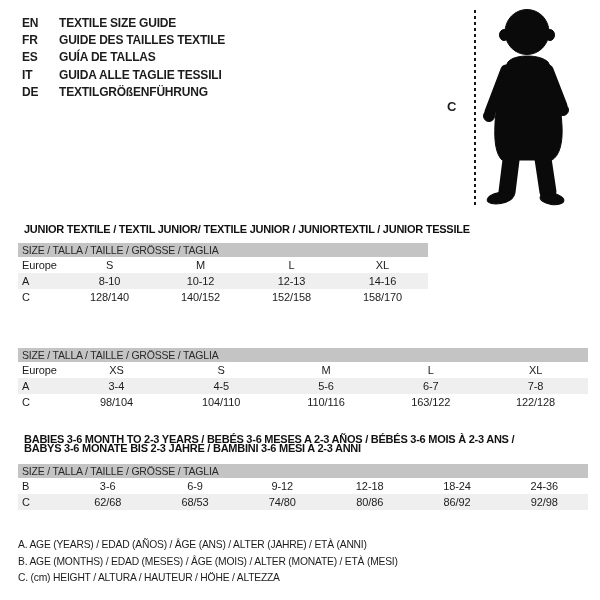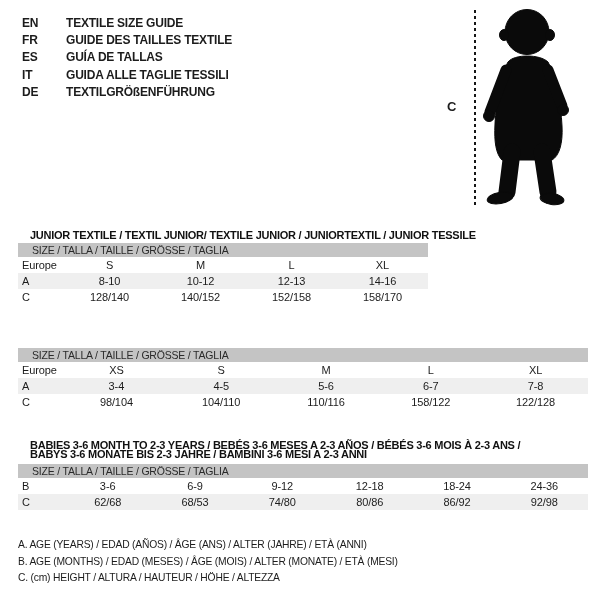--- a/index.html
+++ b/index.html
@@ -5,39 +5,39 @@
   html, body { margin: 0; padding: 0; background: #ffffff; }
   * { box-sizing: border-box; }
   .page {
     position: relative; width: 600px; height: 600px; background: #ffffff;
     font-family: "Liberation Sans", sans-serif; color: #1c1c1c; overflow: hidden;
   }
 
   
   .lang-block { position: absolute; left: 22px; top: 14px; }
   .lang-row { display: flex; height: 17.4px; align-items: center;
-              font-size: 12px; font-weight: bold; letter-spacing: -0.2px; gap: 7px; }
+              font-size: 12px; font-weight: bold; letter-spacing: -0.2px; }
   .lang-code { width: 37px; flex: 0 0 37px; }
 
   
   .measure-line { position: absolute; left: 474px; top: 10px; width: 2px; height: 198px;
     background: repeating-linear-gradient(to bottom, #161616 0 3px, transparent 3px 6px); }
   .measure-label { position: absolute; left: 447px; top: 99px;
     font-size: 13px; font-weight: bold; }
   .toddler { position: absolute; left: 482px; top: 8px; width: 90px; height: 200px; }
   .toddler * { fill: #0a0a0a; stroke: #0a0a0a; }
   .toddler .limb { fill: none; stroke-linecap: round; }
 
   
-  .tbl-title { position: absolute; left: 18px; margin: 12px; font-size: 11px; line-height: 12px;
+  .tbl-title { position: absolute; left: 18px; margin: 6px; font-size: 11px; line-height: 12px;
     font-weight: bold; letter-spacing: -0.25px; white-space: nowrap; color: #111; }
   .tbl { position: absolute; left: 18px; }
   .t1 { width: 410px; } .t2, .t3 { width: 570px; }
   .bar { height: 14px; background: #c4c4c4; display: flex; align-items: center;
-    padding-left: 14px; font-size: 10.5px; letter-spacing: -0.2px; color: #2a2a2a; }
+    padding-left: 4px; font-size: 10.5px; letter-spacing: -0.2px; color: #2a2a2a; }
   .row { display: grid; height: 16px; align-items: center; font-size: 11px;
     letter-spacing: -0.1px; }
   .cols4 { grid-template-columns: 46px repeat(4, 1fr); }
   .cols5 { grid-template-columns: 46px repeat(5, 1fr); }
   .cols6 { grid-template-columns: 46px repeat(6, 1fr); }
   .row .lbl { text-align: left; padding-left: 4px; }
   .row .c { text-align: center; }
   .stripe { background: #efefef; }
 
   
@@ -136,21 +136,21 @@
       <span class="c">4-5</span>
       <span class="c">5-6</span>
       <span class="c">6-7</span>
       <span class="c">7-8</span>
     </div>
     <div class="row cols5">
       <span class="lbl">C</span>
       <span class="c">98/104</span>
       <span class="c">104/110</span>
       <span class="c">110/116</span>
-      <span class="c">158/122</span>
+      <span class="c">163/122</span>
       <span class="c">122/128</span>
     </div>
   </div>
 
   <h2 class="tbl-title" style="top:427px">BABIES 3-6 MONTH TO 2-3 YEARS / BEBÉS 3-6 MESES A 2-3 AÑOS / BÉBÉS 3-6 MOIS À 2-3 ANS /</h2>
   <h2 class="tbl-title" style="top:436px">BABYS 3-6 MONATE BIS 2-3 JAHRE / BAMBINI 3-6 MESI A 2-3 ANNI</h2>
   <div class="tbl t3" style="top:464px">
     <div class="bar">
       <span>SIZE / TALLA / TAILLE / GRÖSSE / TAGLIA</span>
     </div>

